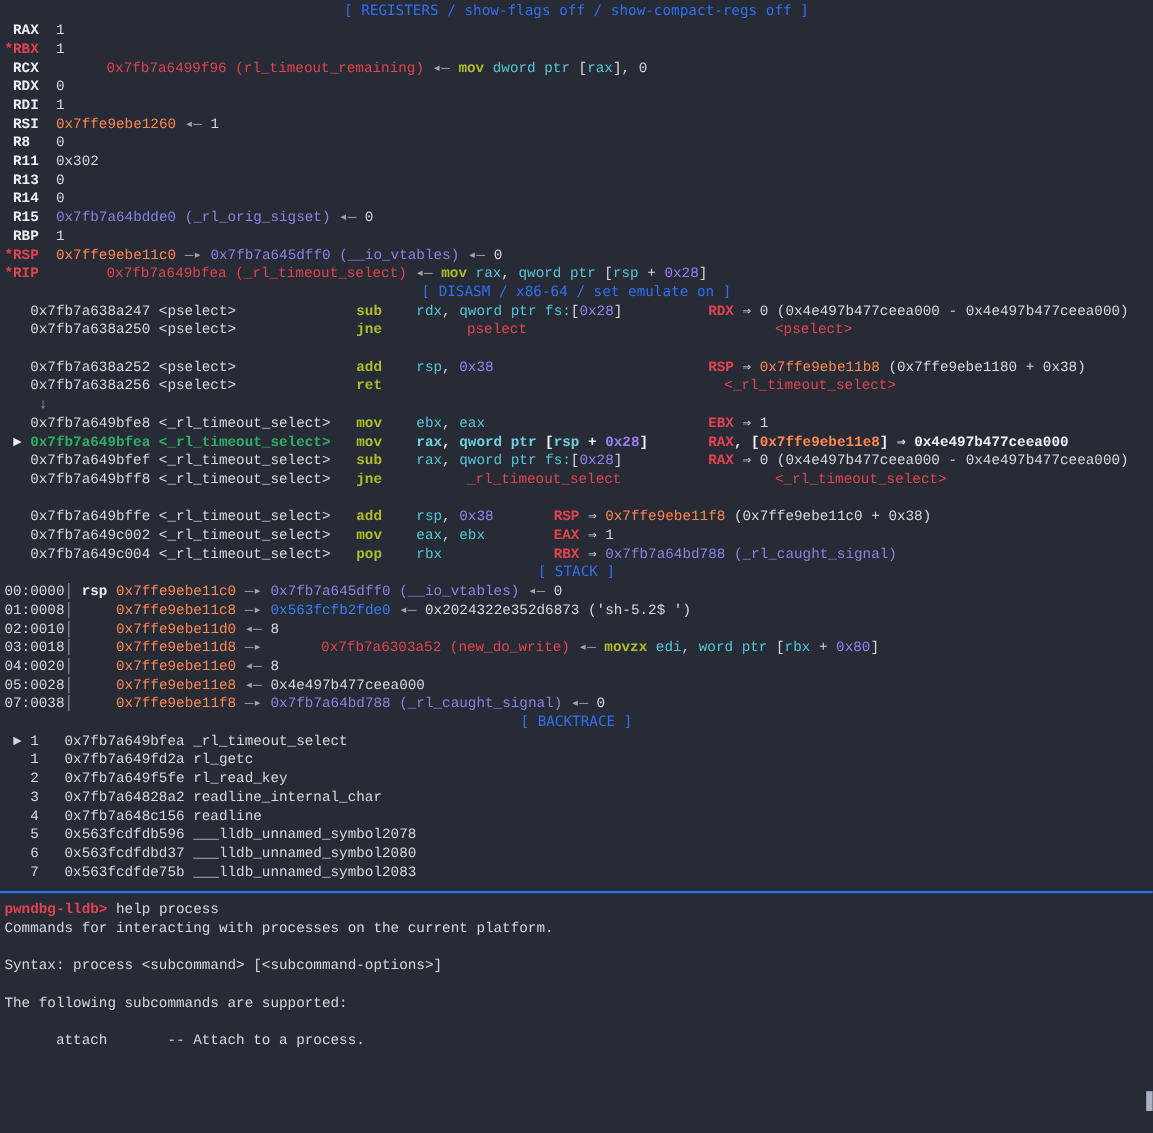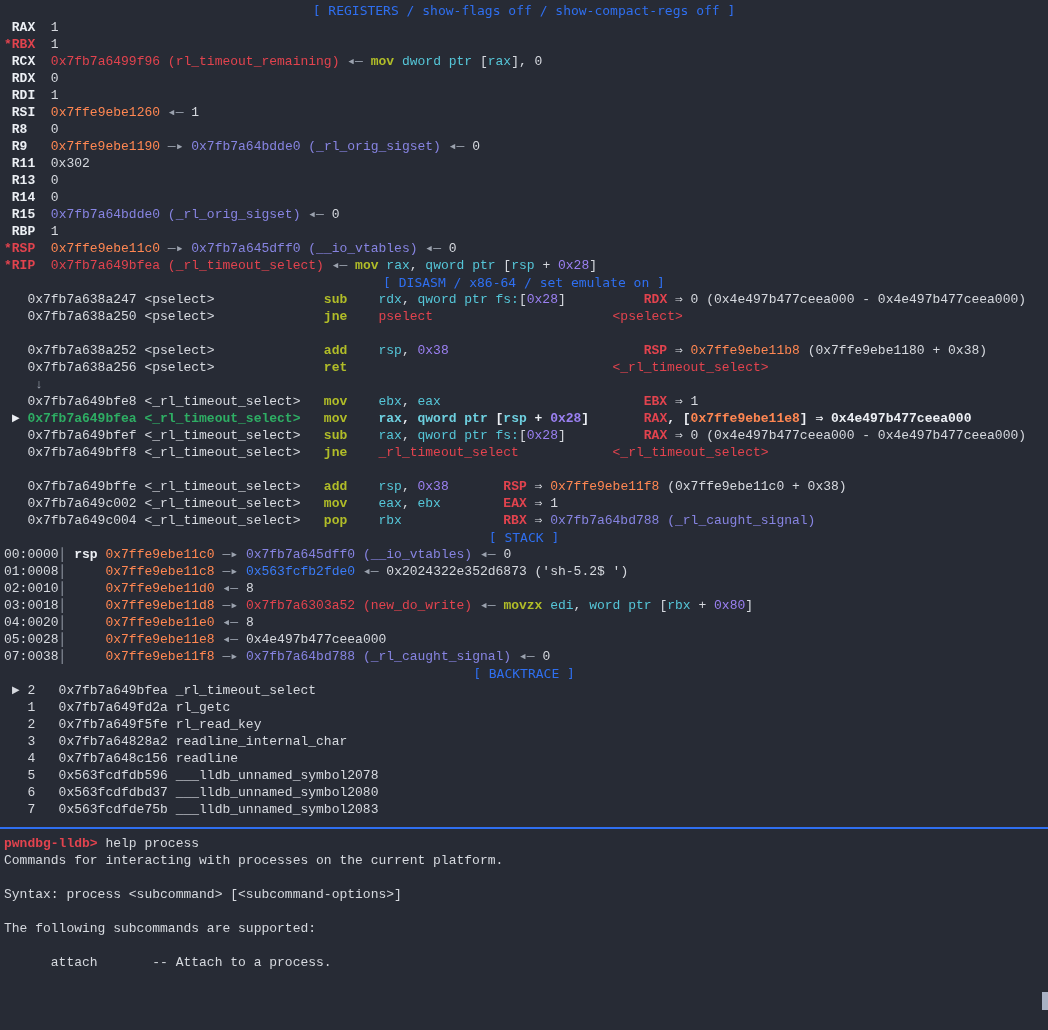--- a/index.html
+++ b/index.html
@@ -17,21 +17,21 @@
   }
   .screen{position:absolute;inset:0;padding:2px 0 0 4px;}
   .tl{height:17px;white-space:pre;font-family:Liberation Mono, monospace;}
   .sec{display:flex;align-items:center;height:17px;margin-left:-4px;flex-direction:column;}
   .sec .rule{flex:1;height:2px;background:var(--blue);}
   .sec .ttl{color:var(--blue);white-space:pre;}
   .hr{height:2px;background:var(--blue);margin:9px 0 6px -4px;}
   .sb{position:absolute;right:0;top:992px;width:6px;height:18px;background:var(--thumb);}
   .c-w{color:var(--fg);} .c-wb{color:var(--fgb);font-weight:bold;}
   .c-gry{color:var(--gray);}
-  .c-red{color:var(--red);} .c-redb{color:var(--red);font-weight:bold;}
+  .c-red{color:var(--red);margin-left:46px;} .c-redb{color:var(--red);font-weight:bold;}
   .c-org{color:var(--orange);} .c-orgb{color:var(--orange);font-weight:bold;}
   .c-pur{color:var(--purple);}
   .c-imm{color:var(--violet);} .c-immb{color:var(--violet);font-weight:bold;}
   .c-blu{color:var(--heap);}
   .c-cyn{color:var(--cyan);} .c-cynb{color:var(--cyanb);font-weight:bold;}
   .c-olv{color:var(--olive);font-weight:bold;} .c-olvb{color:var(--olive);font-weight:bold;}
   .c-grn{color:var(--green);font-weight:bold;}
 </style>
 </head>
 <body>
@@ -44,21 +44,20 @@
     <span class="rule"></span>
   </div>
   <div>
       <div class="tl"><span class="c-wb"> RAX</span><span class="c-w">  1</span></div>
       <div class="tl"><span class="c-redb">*RBX</span><span class="c-w">  1</span></div>
       <div class="tl"><span class="c-wb"> RCX</span><span class="c-w">  </span><span class="c-red">0x7fb7a6499f96 (rl_timeout_remaining)</span><span class="c-gry"> ◂— </span><span class="c-olv">mov</span><span class="c-w"> </span><span class="c-cyn">dword ptr </span><span class="c-w">[</span><span class="c-cyn">rax</span><span class="c-w">], 0</span></div>
       <div class="tl"><span class="c-wb"> RDX</span><span class="c-w">  0</span></div>
       <div class="tl"><span class="c-wb"> RDI</span><span class="c-w">  1</span></div>
       <div class="tl"><span class="c-wb"> RSI</span><span class="c-w">  </span><span class="c-org">0x7ffe9ebe1260</span><span class="c-gry"> ◂— </span><span class="c-w">1</span></div>
       <div class="tl"><span class="c-wb"> R8</span><span class="c-w">   0</span></div>
-      <div class="tl"><span class="c-wb"> R9</span><span class="c-w">   </span><span class="c-org">0x7ffe9ebe1190</span><span class="c-gry"> —▸ </span><span class="c-pur">0x7fb7a64bdde0 (_rl_orig_sigset)</span><span class="c-gry"> ◂— </span><span class="c-w">0</span></div>
       <div class="tl"><span class="c-wb"> R11</span><span class="c-w">  0x302</span></div>
       <div class="tl"><span class="c-wb"> R13</span><span class="c-w">  0</span></div>
       <div class="tl"><span class="c-wb"> R14</span><span class="c-w">  0</span></div>
       <div class="tl"><span class="c-wb"> R15</span><span class="c-w">  </span><span class="c-pur">0x7fb7a64bdde0 (_rl_orig_sigset)</span><span class="c-gry"> ◂— </span><span class="c-w">0</span></div>
       <div class="tl"><span class="c-wb"> RBP</span><span class="c-w">  1</span></div>
       <div class="tl"><span class="c-redb">*RSP</span><span class="c-w">  </span><span class="c-org">0x7ffe9ebe11c0</span><span class="c-gry"> —▸ </span><span class="c-pur">0x7fb7a645dff0 (__io_vtables)</span><span class="c-gry"> ◂— </span><span class="c-w">0</span></div>
       <div class="tl"><span class="c-redb">*RIP</span><span class="c-w">  </span><span class="c-red">0x7fb7a649bfea (_rl_timeout_select)</span><span class="c-gry"> ◂— </span><span class="c-olv">mov</span><span class="c-w"> </span><span class="c-cyn">rax</span><span class="c-w">, </span><span class="c-cyn">qword ptr </span><span class="c-w">[</span><span class="c-cyn">rsp</span><span class="c-w"> + </span><span class="c-imm">0x28</span><span class="c-w">]</span></div>
     </div>
 
   <div class="sec">
@@ -97,21 +96,21 @@
       <div class="tl"><span class="c-w">05:0028</span><span class="c-gry">│</span><span class="c-w">     </span><span class="c-org">0x7ffe9ebe11e8</span><span class="c-gry"> ◂— </span><span class="c-w">0x4e497b477ceea000</span></div>
       <div class="tl"><span class="c-w">07:0038</span><span class="c-gry">│</span><span class="c-w">     </span><span class="c-org">0x7ffe9ebe11f8</span><span class="c-gry"> —▸ </span><span class="c-pur">0x7fb7a64bd788 (_rl_caught_signal)</span><span class="c-gry"> ◂— </span><span class="c-w">0</span></div>
     </div>
 
   <div class="sec">
     <span class="rule"></span>
     <span class="ttl">[ BACKTRACE ]</span>
     <span class="rule"></span>
   </div>
   <div>
-      <div class="tl"><span class="c-w"> ► 2   0x7fb7a649bfea _rl_timeout_select</span></div>
+      <div class="tl"><span class="c-w"> ► 1   0x7fb7a649bfea _rl_timeout_select</span></div>
       <div class="tl"><span class="c-w">   1   0x7fb7a649fd2a rl_getc</span></div>
       <div class="tl"><span class="c-w">   2   0x7fb7a649f5fe rl_read_key</span></div>
       <div class="tl"><span class="c-w">   3   0x7fb7a64828a2 readline_internal_char</span></div>
       <div class="tl"><span class="c-w">   4   0x7fb7a648c156 readline</span></div>
       <div class="tl"><span class="c-w">   5   0x563fcdfdb596 ___lldb_unnamed_symbol2078</span></div>
       <div class="tl"><span class="c-w">   6   0x563fcdfdbd37 ___lldb_unnamed_symbol2080</span></div>
       <div class="tl"><span class="c-w">   7   0x563fcdfde75b ___lldb_unnamed_symbol2083</span></div>
     </div>
 
   <div class="hr"></div>

